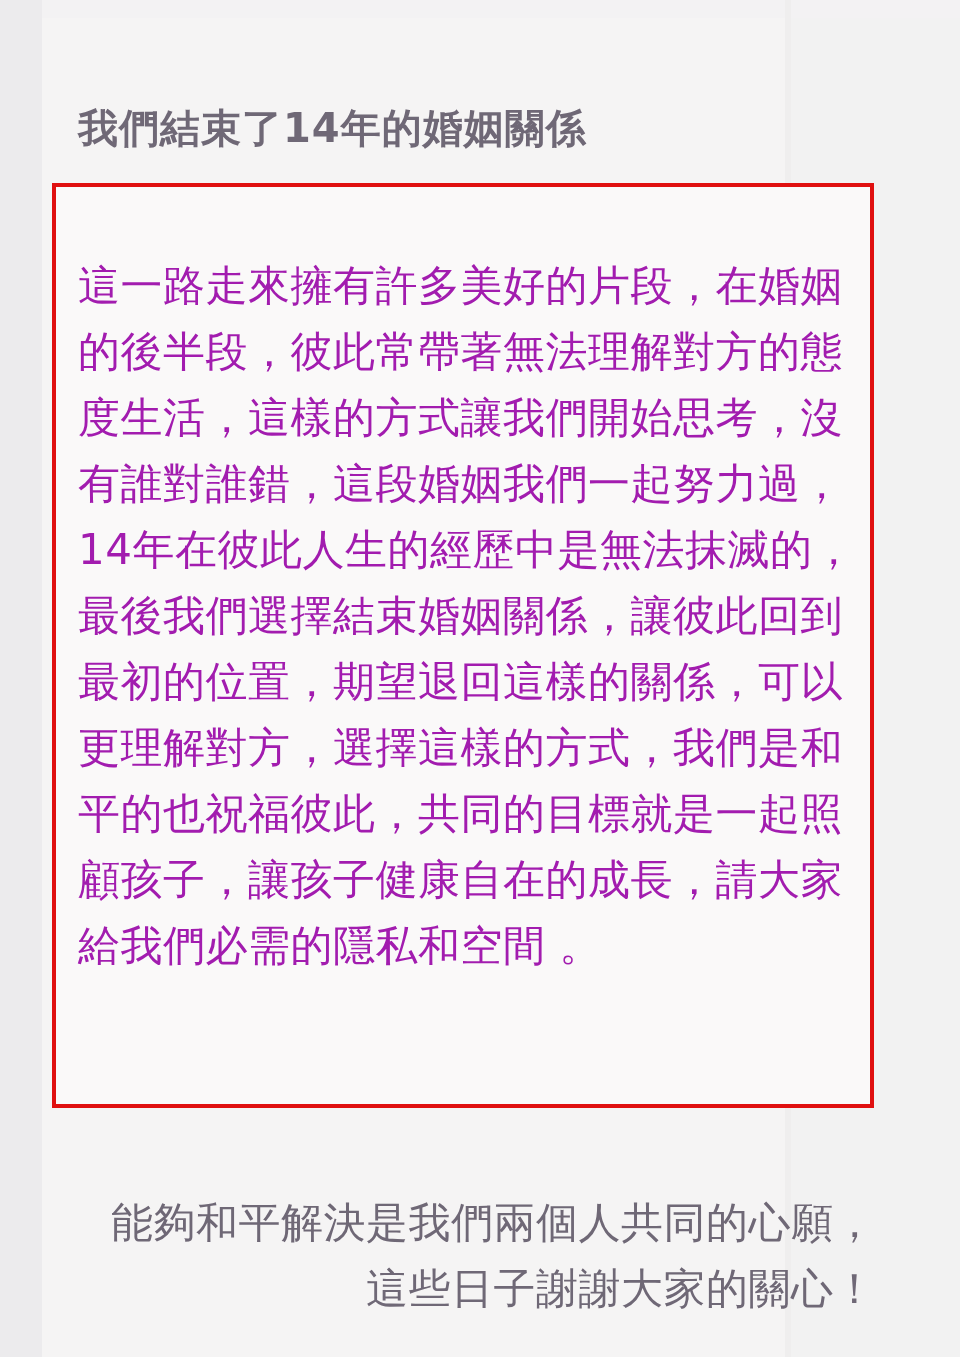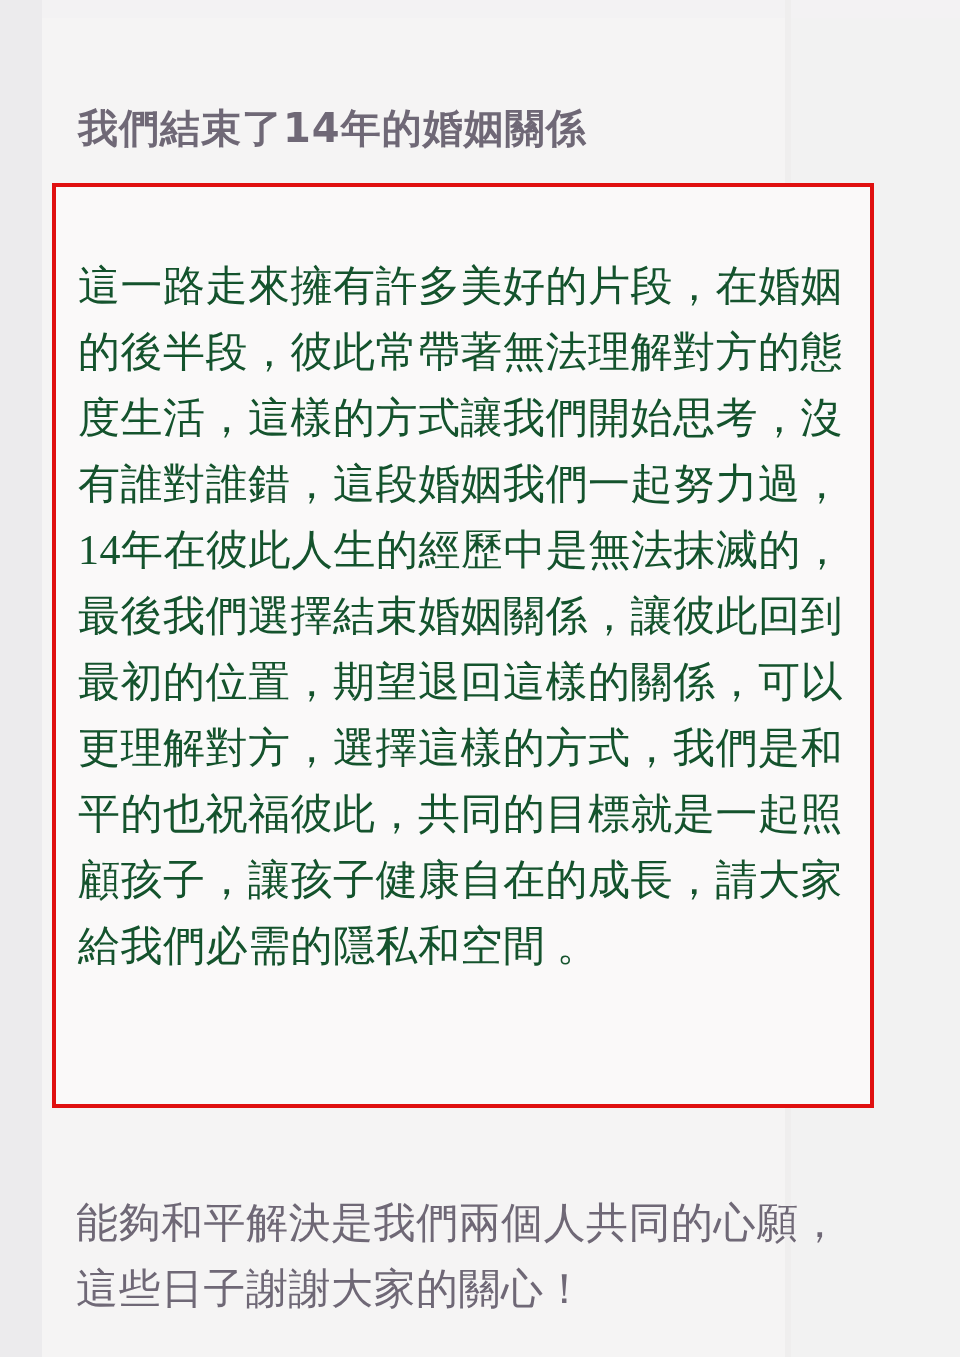--- a/index.html
+++ b/index.html
@@ -49,33 +49,33 @@
     box-sizing: border-box;
   }
   .quote-text {
     position: absolute;
     left: 22px;
     top: 24px;
     width: 780px;
     font-size: 42px;
     line-height: 66px;
     letter-spacing: 0.5px;
-    color: #14532d;
+    color: #a21caf;
     text-align: left;
-    font-family: Liberation Serif, serif;
   }
   .closing {
     position: absolute;
     left: 76px;
     top: 1148px;
     width: 800px;
     font-size: 42px;
     line-height: 66px;
     letter-spacing: 0.5px;
     color: #6f6876;
+    text-align: right;
   }
   .edge-shade-left {
     position: absolute;
     left: 0;
     top: 0;
     width: 42px;
     height: 1357px;
     background: #ecebed;
   }
   .edge-shade-right {

